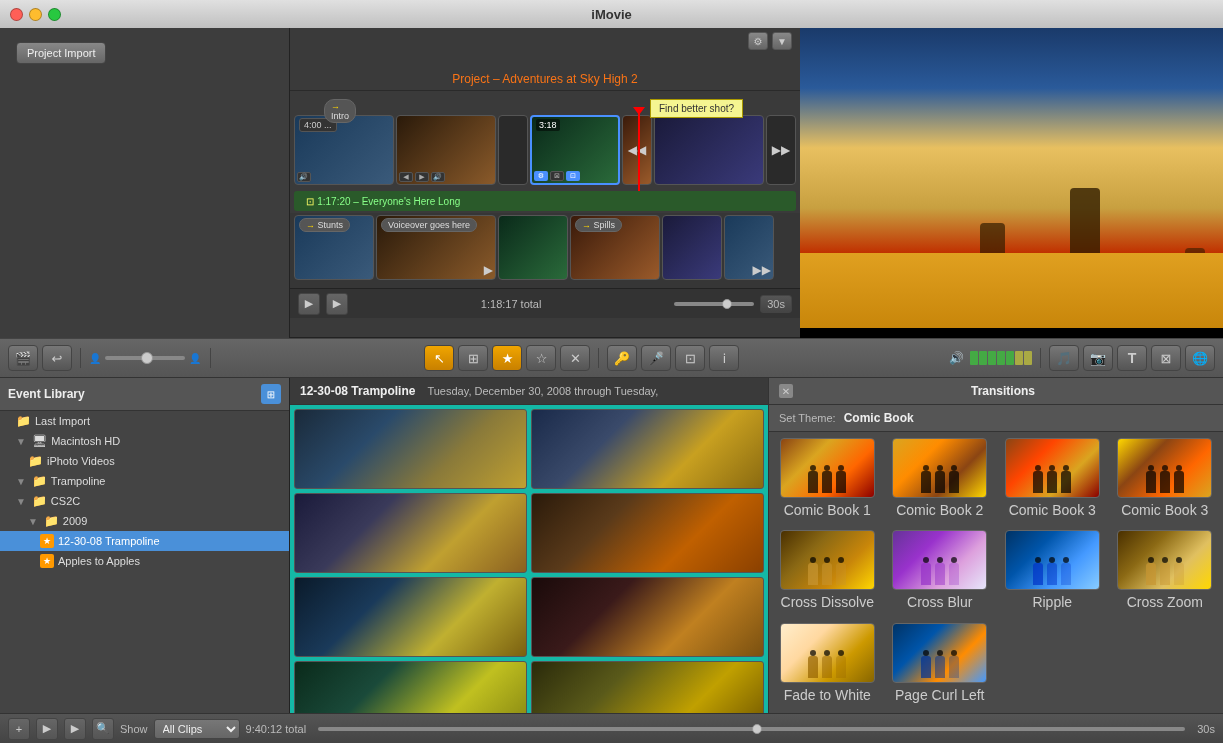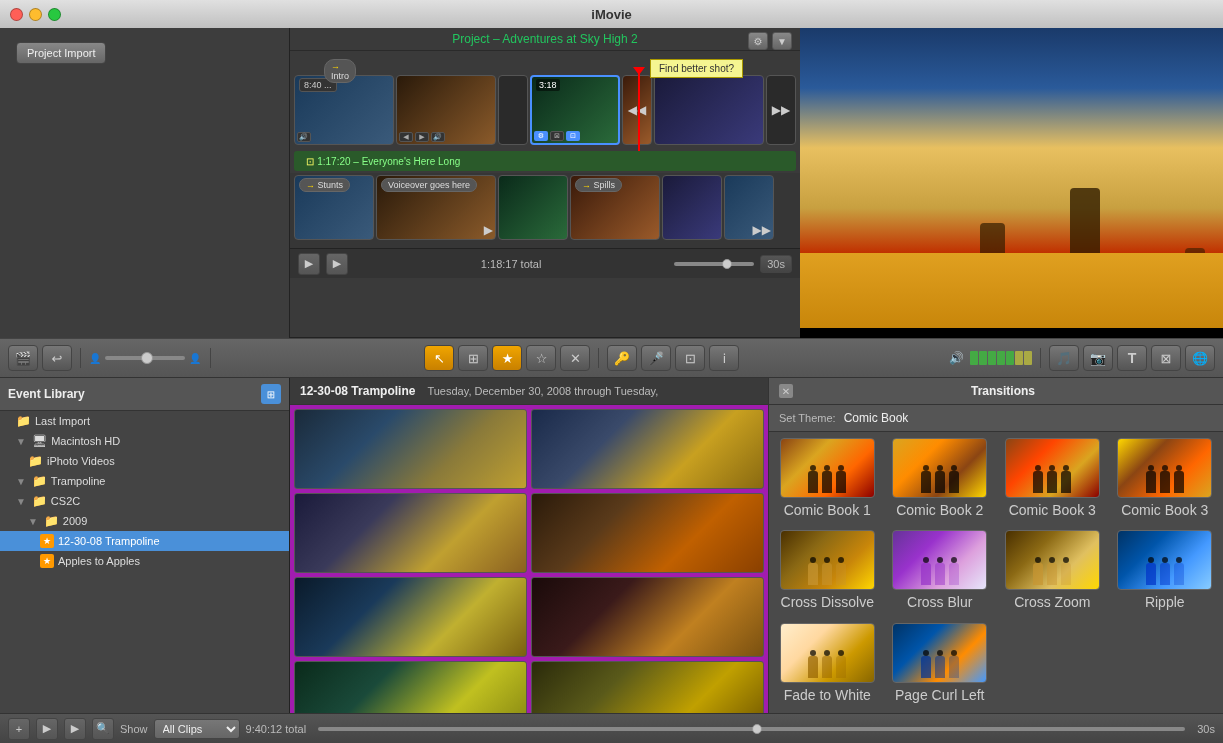--- a/index.html
+++ b/index.html
@@ -211,21 +211,21 @@
       justify-content: center;
       font-size: 9px;
       color: #fff;
     }
 
     
     .content-area {
       flex: 1;
       display: flex;
       flex-direction: column;
-      background: #a21caf;
+      background: #14b8a6;
       overflow: hidden;
     }
 
     .content-header {
       padding: 6px 10px;
       background: #3a3a3a;
       border-bottom: 1px solid #333;
       font-size: 11px;
       color: #bbb;
     }
@@ -284,21 +284,21 @@
     }
     .theme-selector {
       display: flex;
       align-items: center;
       padding: 6px 10px;
       background: #555;
       border-bottom: 1px solid #333;
       gap: 8px;
     }
     .theme-label { color: #bbb; font-size: 11px; }
-    .theme-value { color: #eee; font-weight: normal; font-size: 12px; }
+    .theme-value { color: #eee; font-weight: bold; font-size: 12px; }
     .transitions-grid {
       flex: 1;
       overflow-y: auto;
       padding: 6px;
       display: grid;
       grid-template-columns: repeat(4, 1fr);
       gap: 8px;
     }
     .transition-item {
       display: flex;
@@ -622,41 +622,41 @@
 
       <div style="width:290px;background:#3d3d3d;border-right:1px solid #222;flex-shrink:0;padding:6px;">
         <div class="project-library-btn">
           <span>Project Import</span>
         </div>
       </div>
 
       <div class="timeline-area" style="flex:1;position:relative;">
 
         <div class="project-header" style="position:relative;">
-          <span style="font-size:12px;color:#22c55e;">Project – Adventures at Sky High 2</span>
+          <span style="font-size:12px;color:#f97316;margin-top:40px;">Project – Adventures at Sky High 2</span>
           <div class="project-controls">
             <div class="proj-ctrl-btn">⚙</div>
             <div class="proj-ctrl-btn">▼</div>
           </div>
         </div>
 
         <div style="position:relative;height:100px;overflow:hidden;padding:4px;">
 
           <div style="position:absolute;top:6px;left:30px;z-index:5;">
             <div class="tag-label"><span class="tag-arrow"></span><span>Intro</span></div>
           </div>
 
           <div class="popup-box" style="top:8px;left:360px;">
             <span>Find better shot?</span>
           </div>
 
           <div style="display:flex;gap:2px;margin-top:20px;height:72px;">
             <div class="clip clip-bg-1" style="width:100px;">
               <div style="position:absolute;top:2px;left:4px;background:#333;border:1px solid #555;border-radius:3px;padding:1px 4px;font-size:9px;">
-                <span style="color:#ccc;">8:40 ...</span>
+                <span style="color:#ccc;">4:00 ...</span>
               </div>
               <div style="position:absolute;bottom:2px;left:2px;display:flex;gap:2px;">
                 <div style="width:14px;height:10px;background:#333;border-radius:2px;border:1px solid #555;font-size:7px;color:#aaa;display:flex;align-items:center;justify-content:center;">🔊</div>
               </div>
             </div>
             <div class="clip clip-bg-2" style="width:100px;">
               <div style="position:absolute;bottom:2px;left:2px;display:flex;gap:2px;">
                 <div style="width:14px;height:10px;background:#333;border-radius:2px;border:1px solid #555;font-size:7px;color:#aaa;display:flex;align-items:center;justify-content:center;">◀</div>
                 <div style="width:14px;height:10px;background:#333;border-radius:2px;border:1px solid #555;font-size:7px;color:#aaa;display:flex;align-items:center;justify-content:center;">▶</div>
                 <div style="width:14px;height:10px;background:#333;border-radius:2px;border:1px solid #555;font-size:7px;color:#aaa;display:flex;align-items:center;justify-content:center;">🔊</div>
@@ -935,39 +935,39 @@
               <div class="people-silhouette">
                 <div class="person" style="background:rgba(150,50,200,0.7);"></div>
                 <div class="person" style="background:rgba(150,50,200,0.5);"></div>
                 <div class="person" style="background:rgba(150,50,200,0.3);"></div>
               </div>
             </div>
             <span class="transition-label">Cross Blur</span>
           </div>
 
           <div class="transition-item">
+            <div class="transition-thumb t-ripple">
+              <div class="people-silhouette">
+                <div class="person" style="background:rgba(0,50,200,0.7);"></div>
+                <div class="person" style="background:rgba(0,50,200,0.5);"></div>
+                <div class="person" style="background:rgba(0,50,200,0.3);"></div>
+              </div>
+            </div>
+            <span class="transition-label">Ripple</span>
+          </div>
+
+          <div class="transition-item">
             <div class="transition-thumb t-cross-zoom">
               <div class="people-silhouette">
                 <div class="person" style="background:rgba(200,150,50,0.7);"></div>
                 <div class="person" style="background:rgba(200,150,50,0.5);"></div>
                 <div class="person" style="background:rgba(200,150,50,0.3);"></div>
               </div>
             </div>
             <span class="transition-label">Cross Zoom</span>
-          </div>
-
-          <div class="transition-item">
-            <div class="transition-thumb t-ripple">
-              <div class="people-silhouette">
-                <div class="person" style="background:rgba(0,50,200,0.7);"></div>
-                <div class="person" style="background:rgba(0,50,200,0.5);"></div>
-                <div class="person" style="background:rgba(0,50,200,0.3);"></div>
-              </div>
-            </div>
-            <span class="transition-label">Ripple</span>
           </div>
 
 
           <div class="transition-item">
             <div class="transition-thumb t-fade-white">
               <div class="people-silhouette">
                 <div class="person" style="background:rgba(150,100,0,0.7);"></div>
                 <div class="person" style="background:rgba(150,100,0,0.5);"></div>
                 <div class="person" style="background:rgba(150,100,0,0.3);"></div>
               </div>

